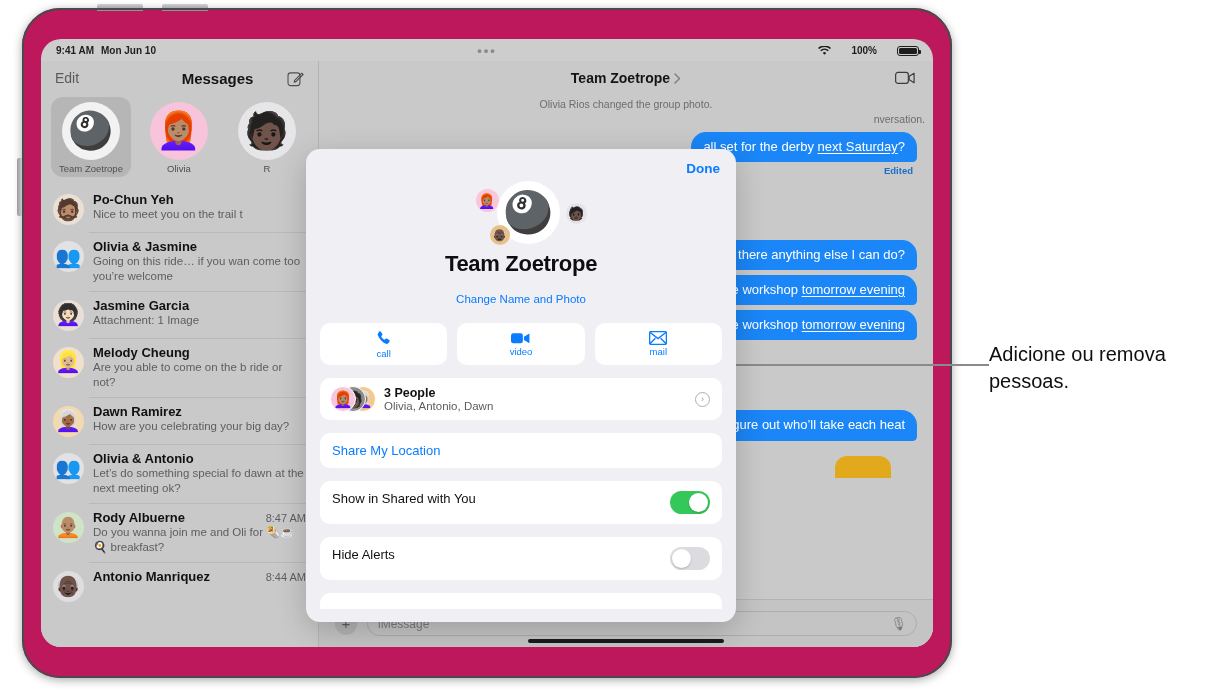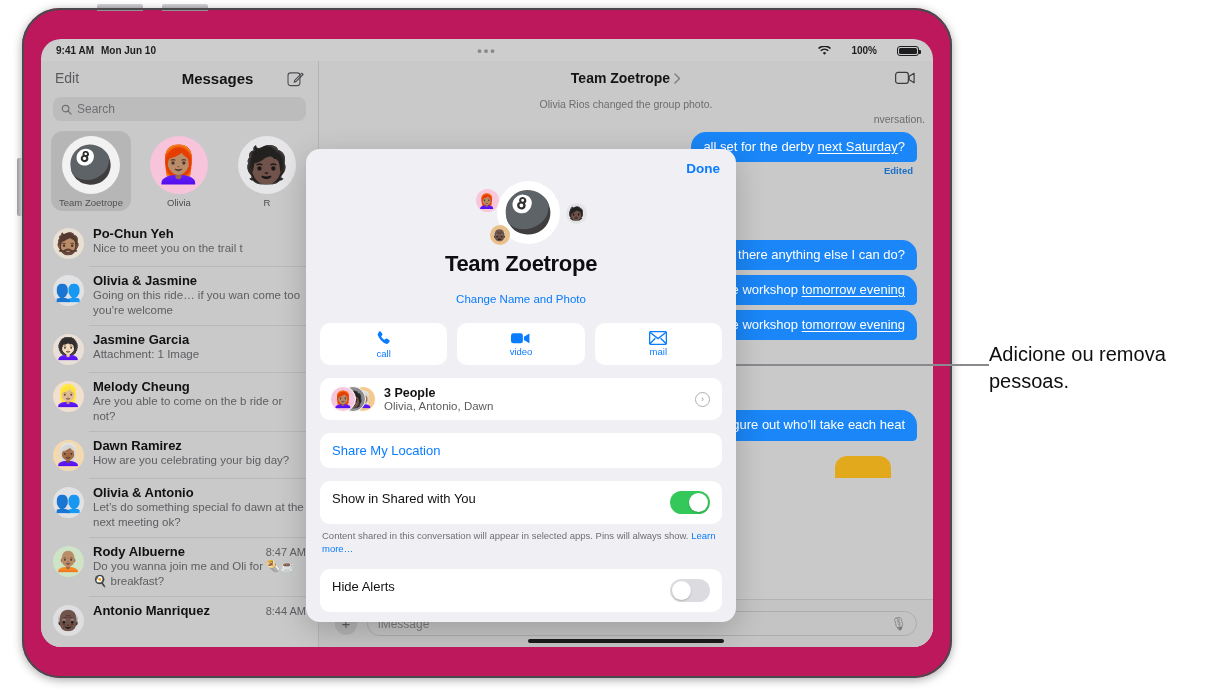--- a/index.html
+++ b/index.html
@@ -267,27 +267,20 @@
       <div class="sidebar">
         <div class="sb-nav">
           <span class="sb-edit">Edit</span>
           <span class="sb-title">Messages</span>
           <svg class="sb-compose" viewBox="0 0 20 20">
             <rect x="1.2" y="3.4" width="14" height="15" rx="3" fill="none" stroke="#4f4f53" stroke-width="1.3"></rect>
             <path d="M9 12.2 17.4 3.8l1.5 1.5-8.4 8.4-2.1.6z" fill="none" stroke="#4f4f53" stroke-width="1.3" stroke-linejoin="round"></path>
           </svg>
         </div>
 
-        <div class="search-box">
-          <svg width="11" height="11" viewBox="0 0 12 12">
-            <circle cx="5" cy="5" r="3.6" fill="none" stroke="#6f6f73" stroke-width="1.3"></circle>
-            <path d="M7.8 7.8 11 11" stroke="#6f6f73" stroke-width="1.3" stroke-linecap="round"></path>
-          </svg>
-          <span>Search</span>
-        </div>
 
         <div class="pinned">
           <div class="pin sel">
             <div class="pin-av" style="background:#f2f2f2">
                 <span>🎱</span>
               </div>
             <div class="pin-label">Team Zoetrope</div>
           </div>
           <div class="pin">
             <div class="pin-av" style="background:#f7c4dc">
@@ -548,24 +541,20 @@
         </div>
 
         <div class="m-group">
           <div class="m-row">
             <span>Show in Shared with You</span>
             <span class="toggle on">
                 <i></i>
               </span>
           </div>
         </div>
-        <div class="footnote">
-          <span>Content shared in this conversation will appear in selected apps. Pins will always show.</span>
-          <a href="#">Learn more…</a>
-        </div>
 
         <div class="m-group">
           <div class="m-row">
             <span>Hide Alerts</span>
             <span class="toggle off">
                 <i></i>
               </span>
           </div>
         </div>
 

